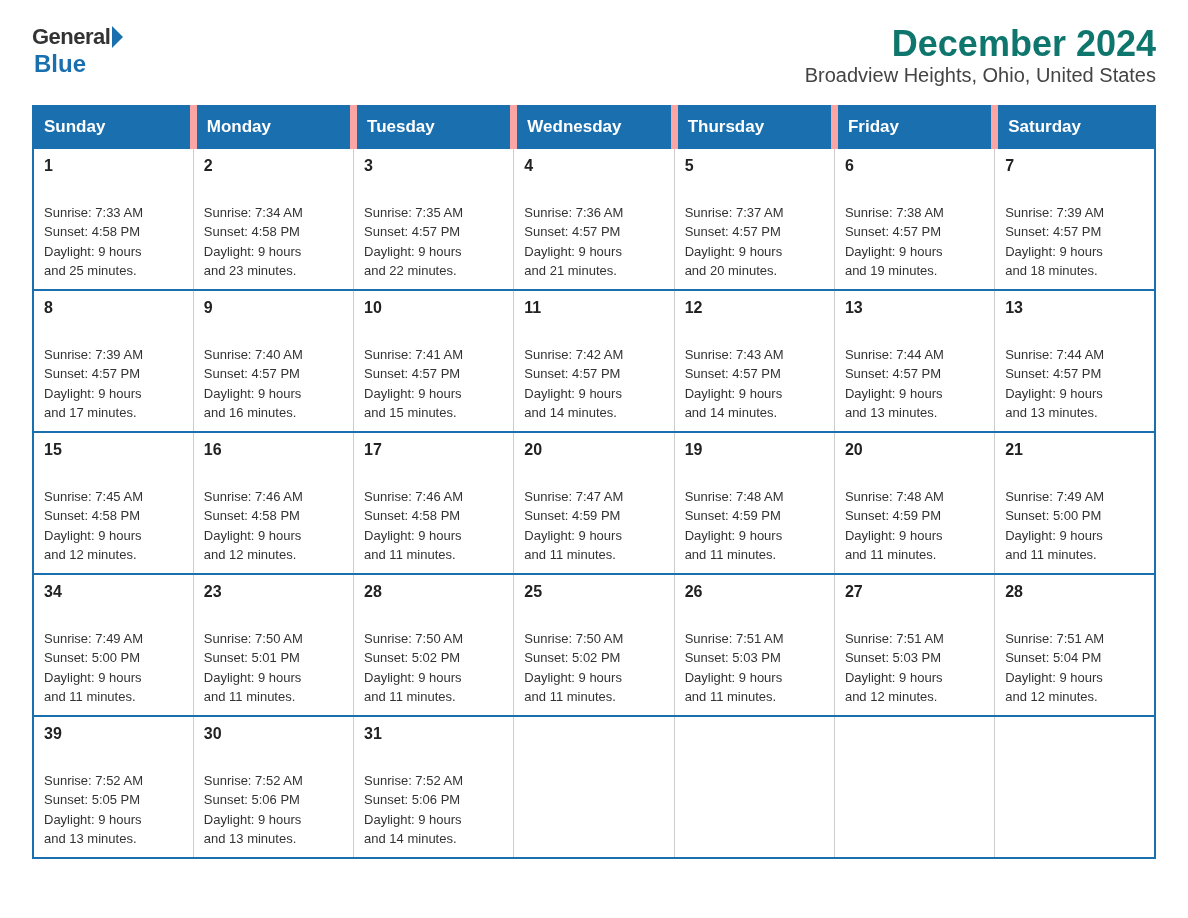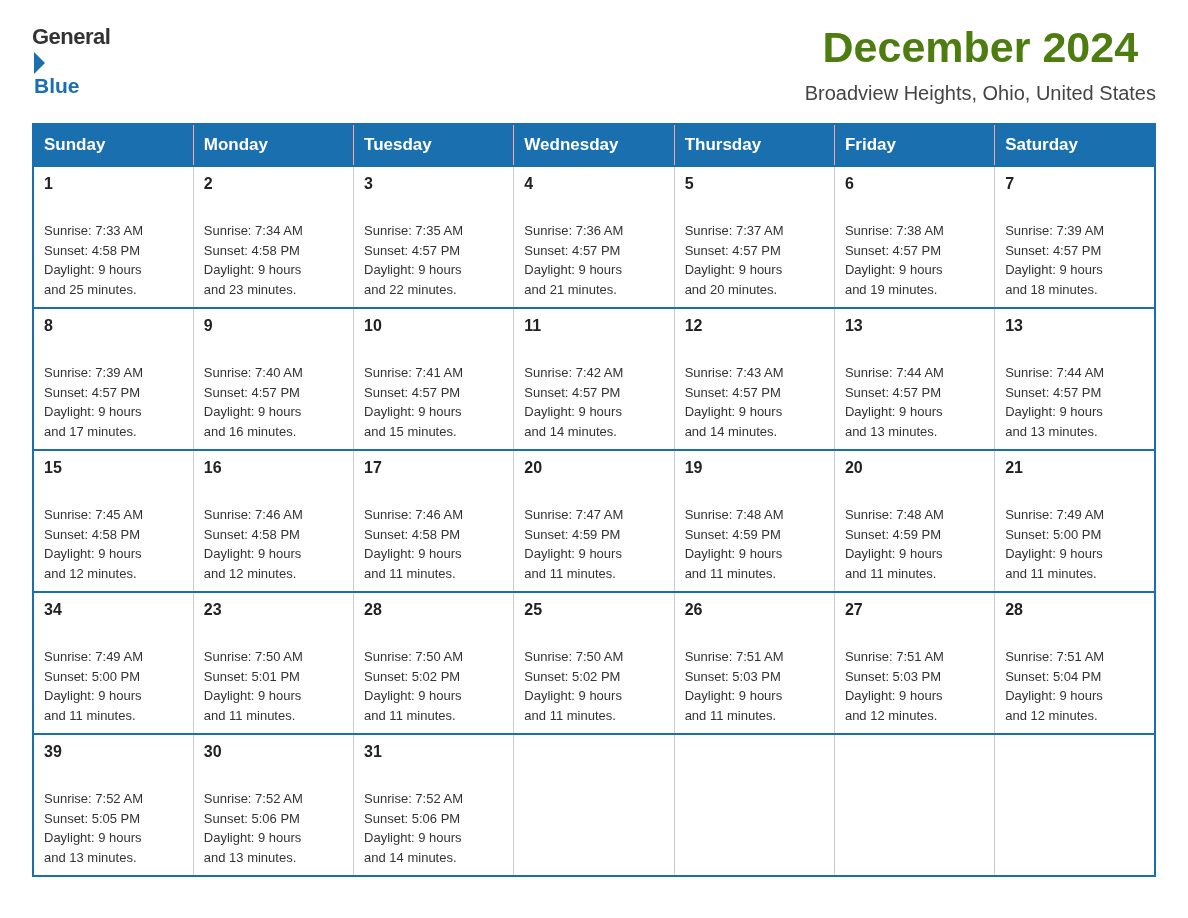--- a/index.html
+++ b/index.html
@@ -25,63 +25,61 @@
     .logo-arrow {
       width: 0;
       height: 0;
       border-left: 11px solid #1a6faf;
       border-top: 11px solid transparent;
       border-bottom: 11px solid transparent;
       margin-left: 2px;
       margin-top: 2px;
     }
     .logo-text-blue {
-      font-size: 21px;
+      font-size: 24px;
       font-weight: bold;
       color: #1a6faf;
       margin-left: 2px;
     }
     .logo-block {
       display: flex;
       flex-direction: column;
       align-items: flex-start;
     }
     .logo-top-row {
       display: flex;
       align-items: flex-start;
-      flex-direction: column;
     }
     .title-block {
       text-align: right;
     }
     .month-title {
-      font-size: 43px;
+      font-size: 36px;
       font-weight: bold;
-      color: #4d7c0f;
+      color: #0f766e;
       line-height: 1.1;
-      text-align: center;
     }
     .location-subtitle {
       font-size: 20px;
       color: #444;
-      margin-top: 11px;
+      margin-top: 0;
     }
     .calendar-table {
       width: 100%;
       border-collapse: collapse;
       border: 2px solid #1a6faf;
     }
     .calendar-table thead tr th {
       background-color: #1a6faf;
       color: #fff;
       font-size: 17px;
       font-weight: bold;
       padding: 10px 10px;
       text-align: left;
-      border-right: 1px solid #fca5a5;
+      border-right: 7px solid #fca5a5;
     }
     .calendar-table thead tr th:last-child {
       border-right: none;
     }
     .calendar-table tbody tr td {
       border-top: 2px solid #1a6faf;
       border-right: 1px solid #ccc;
       vertical-align: top;
       padding: 8px 10px;
       font-size: 13px;

